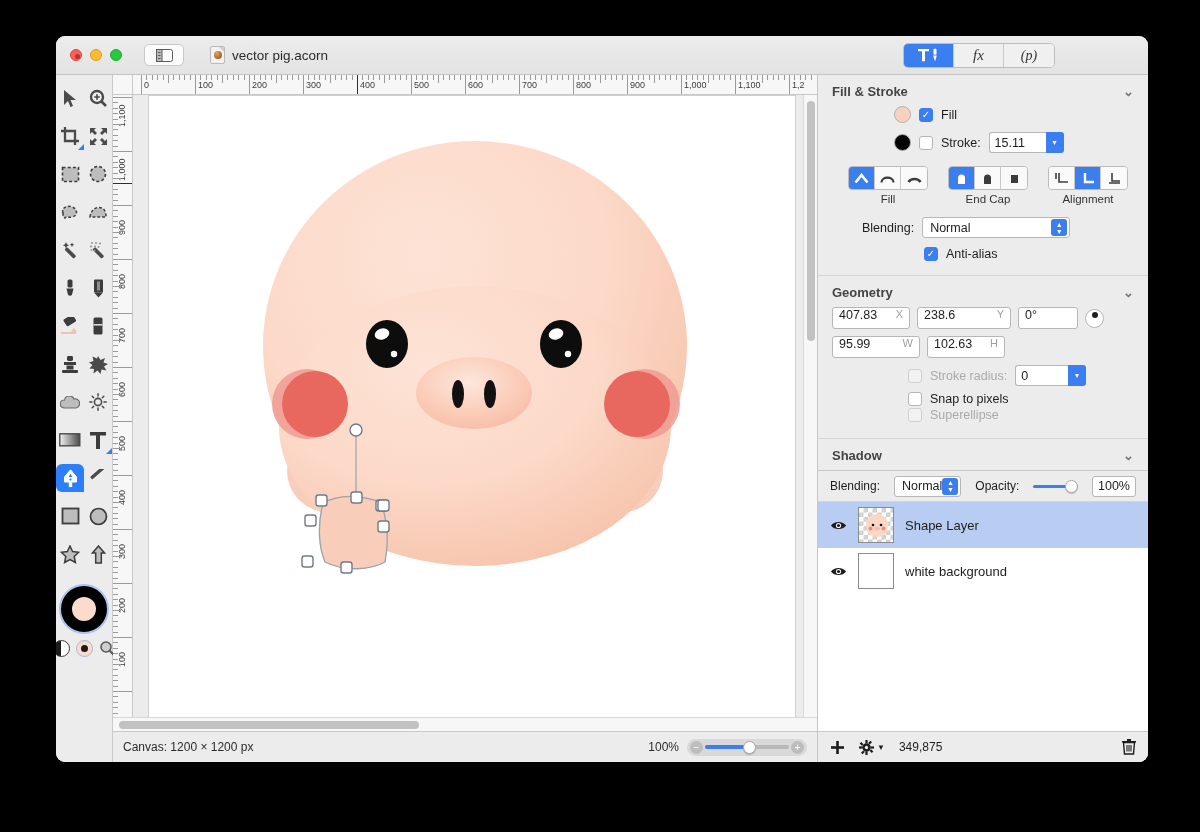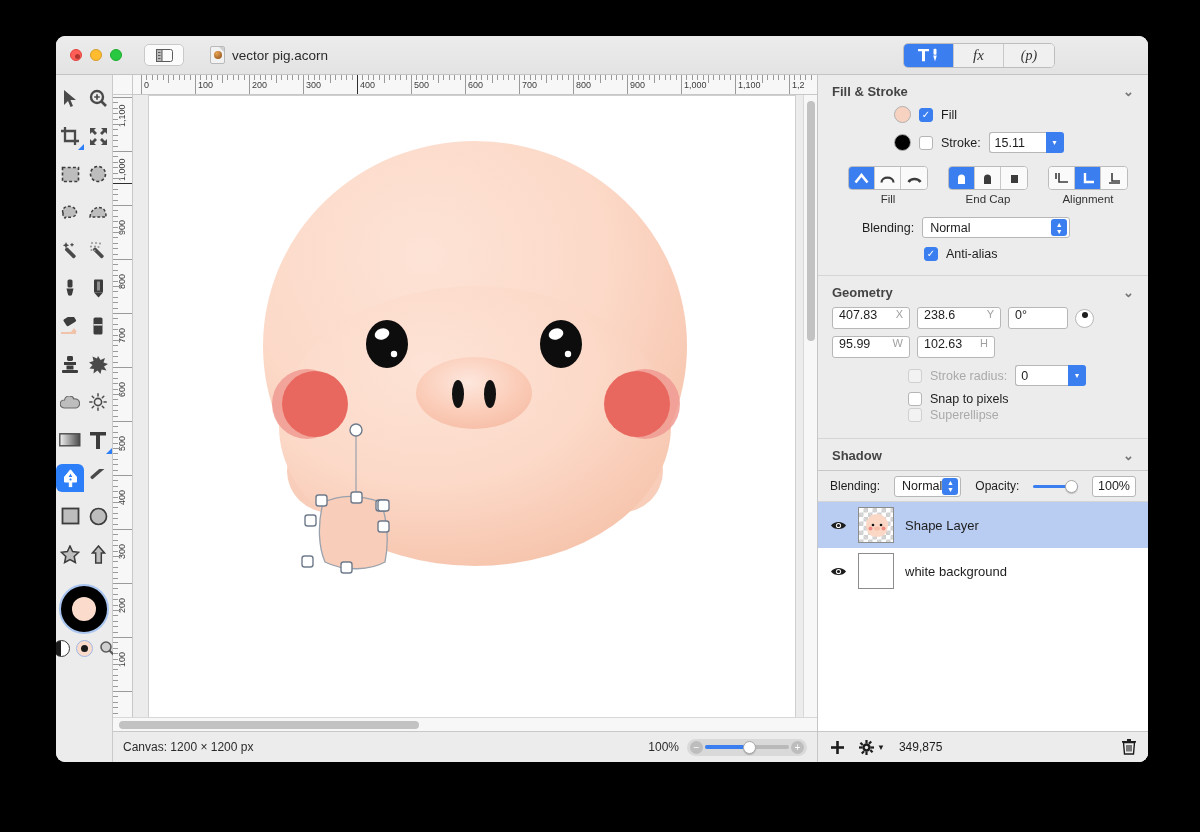--- a/index.html
+++ b/index.html
@@ -1002,31 +1002,31 @@
       <div class="sec-head">
         <span>Geometry</span>
         <span class="chev">⌄</span>
       </div>
       <div class="sec-body">
         <div class="geo-grid">
           <div class="geo-f" style="width:78px">
             <span>407.83</span>
             <span class="sub">X</span>
           </div>
-          <div class="geo-f" style="width:84px">
+          <div class="geo-f" style="width:94px">
             <span>238.6</span>
             <span class="sub">Y</span>
           </div>
           <div class="geo-f" style="width:60px">
             <span>0°</span>
           </div>
           <div class="rot-knob"></div>
         </div>
         <div class="geo-grid">
-          <div class="geo-f" style="width:78px">
+          <div class="geo-f" style="width:88px">
             <span>95.99</span>
             <span class="sub">W</span>
           </div>
           <div class="geo-f" style="width:78px">
             <span>102.63</span>
             <span class="sub">H</span>
           </div>
         </div>
         <div class="row" style="padding-left:76px; margin-bottom:6px">
           <div class="cb dis"></div>

